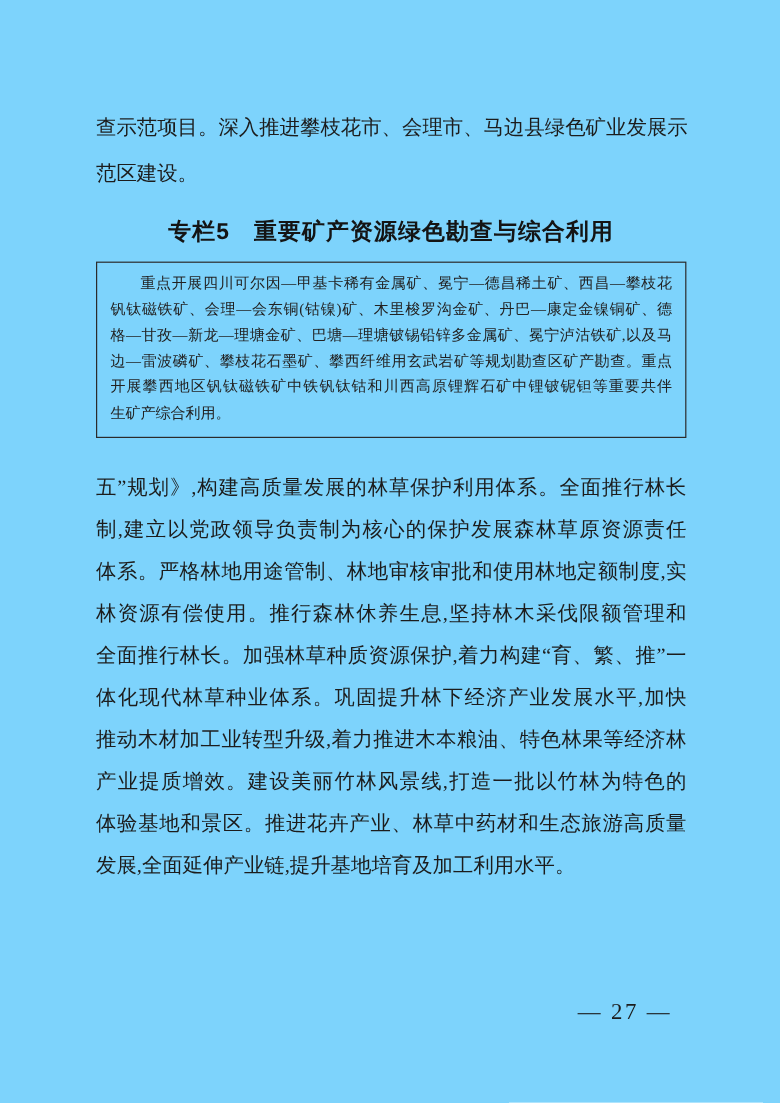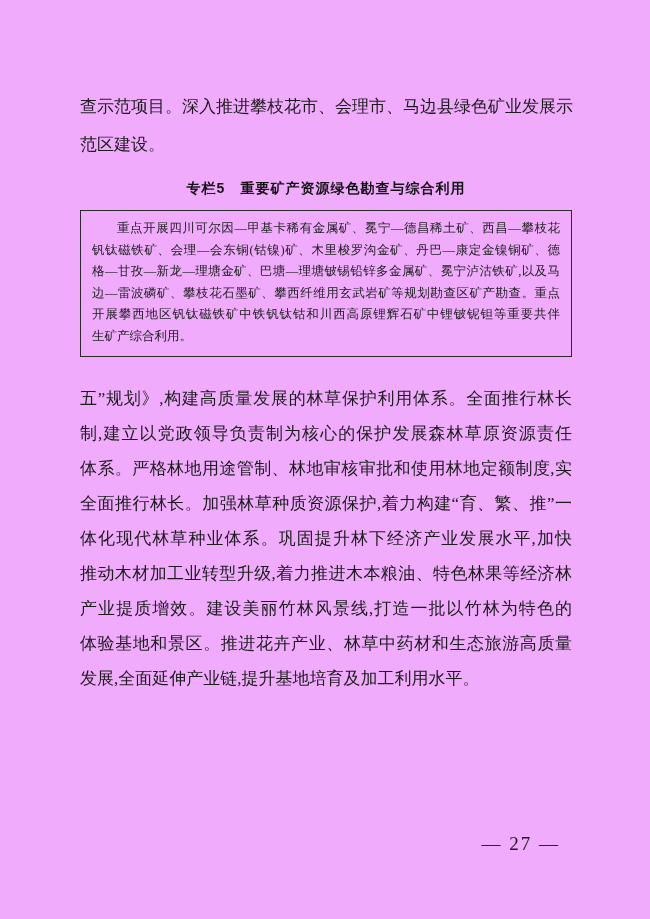--- a/index.html
+++ b/index.html
@@ -5,21 +5,21 @@
   html, body {
     margin: 0;
     padding: 0;
     background: #ffffff;
   }
   .page {
     position: relative;
     width: 650px;
     height: 919px;
     margin: 0 auto;
-    background: #f0abfc;
+    background: #7dd3fc;
     box-sizing: border-box;
     padding: 88px 78px 0 80px;
     font-family: "Liberation Serif", "DejaVu Serif", serif;
     color: #1c1c1c;
     overflow: hidden;
   }
   
   .line {
     text-align: justify;
     text-align-last: justify;
@@ -34,21 +34,21 @@
   }
   .intro {
     font-size: 17px;
     line-height: 38px;
   }
   .box-title {
     margin-top: 16px;
     text-align: center;
     font-family: "Liberation Sans", "DejaVu Sans", sans-serif;
     font-weight: bold;
-    font-size: 14px;
+    font-size: 19px;
     letter-spacing: 1px;
     color: #141414;
   }
   .callout-box {
     margin-top: 12px;
     border: 1.5px solid #2b2b2b;
     padding: 7px 11px 9px 11px;
     font-size: 12.5px;
     line-height: 21.5px;
     color: #222;
@@ -93,20 +93,21 @@
       <div class="line">边—雷波磷矿、攀枝花石墨矿、攀西纤维用玄武岩矿等规划勘查区矿产勘查。重点</div>
       <div class="line">开展攀西地区钒钛磁铁矿中铁钒钛钴和川西高原锂辉石矿中锂铍铌钽等重要共伴</div>
       <div class="line last">生矿产综合利用。</div>
     </div>
 
 
   <div class="body-text">
       <div class="line">五”规划》,构建高质量发展的林草保护利用体系。全面推行林长</div>
       <div class="line">制,建立以党政领导负责制为核心的保护发展森林草原资源责任</div>
       <div class="line">体系。严格林地用途管制、林地审核审批和使用林地定额制度,实</div>
+      <div class="line">林资源有偿使用。推行森林休养生息,坚持林木采伐限额管理和</div>
       <div class="line">全面推行林长。加强林草种质资源保护,着力构建“育、繁、推”一</div>
       <div class="line">体化现代林草种业体系。巩固提升林下经济产业发展水平,加快</div>
       <div class="line">推动木材加工业转型升级,着力推进木本粮油、特色林果等经济林</div>
       <div class="line">产业提质增效。建设美丽竹林风景线,打造一批以竹林为特色的</div>
       <div class="line">体验基地和景区。推进花卉产业、林草中药材和生态旅游高质量</div>
       <div class="line last">发展,全面延伸产业链,提升基地培育及加工利用水平。</div>
     </div>
 
   <div class="page-number">— 27 —</div>
 

